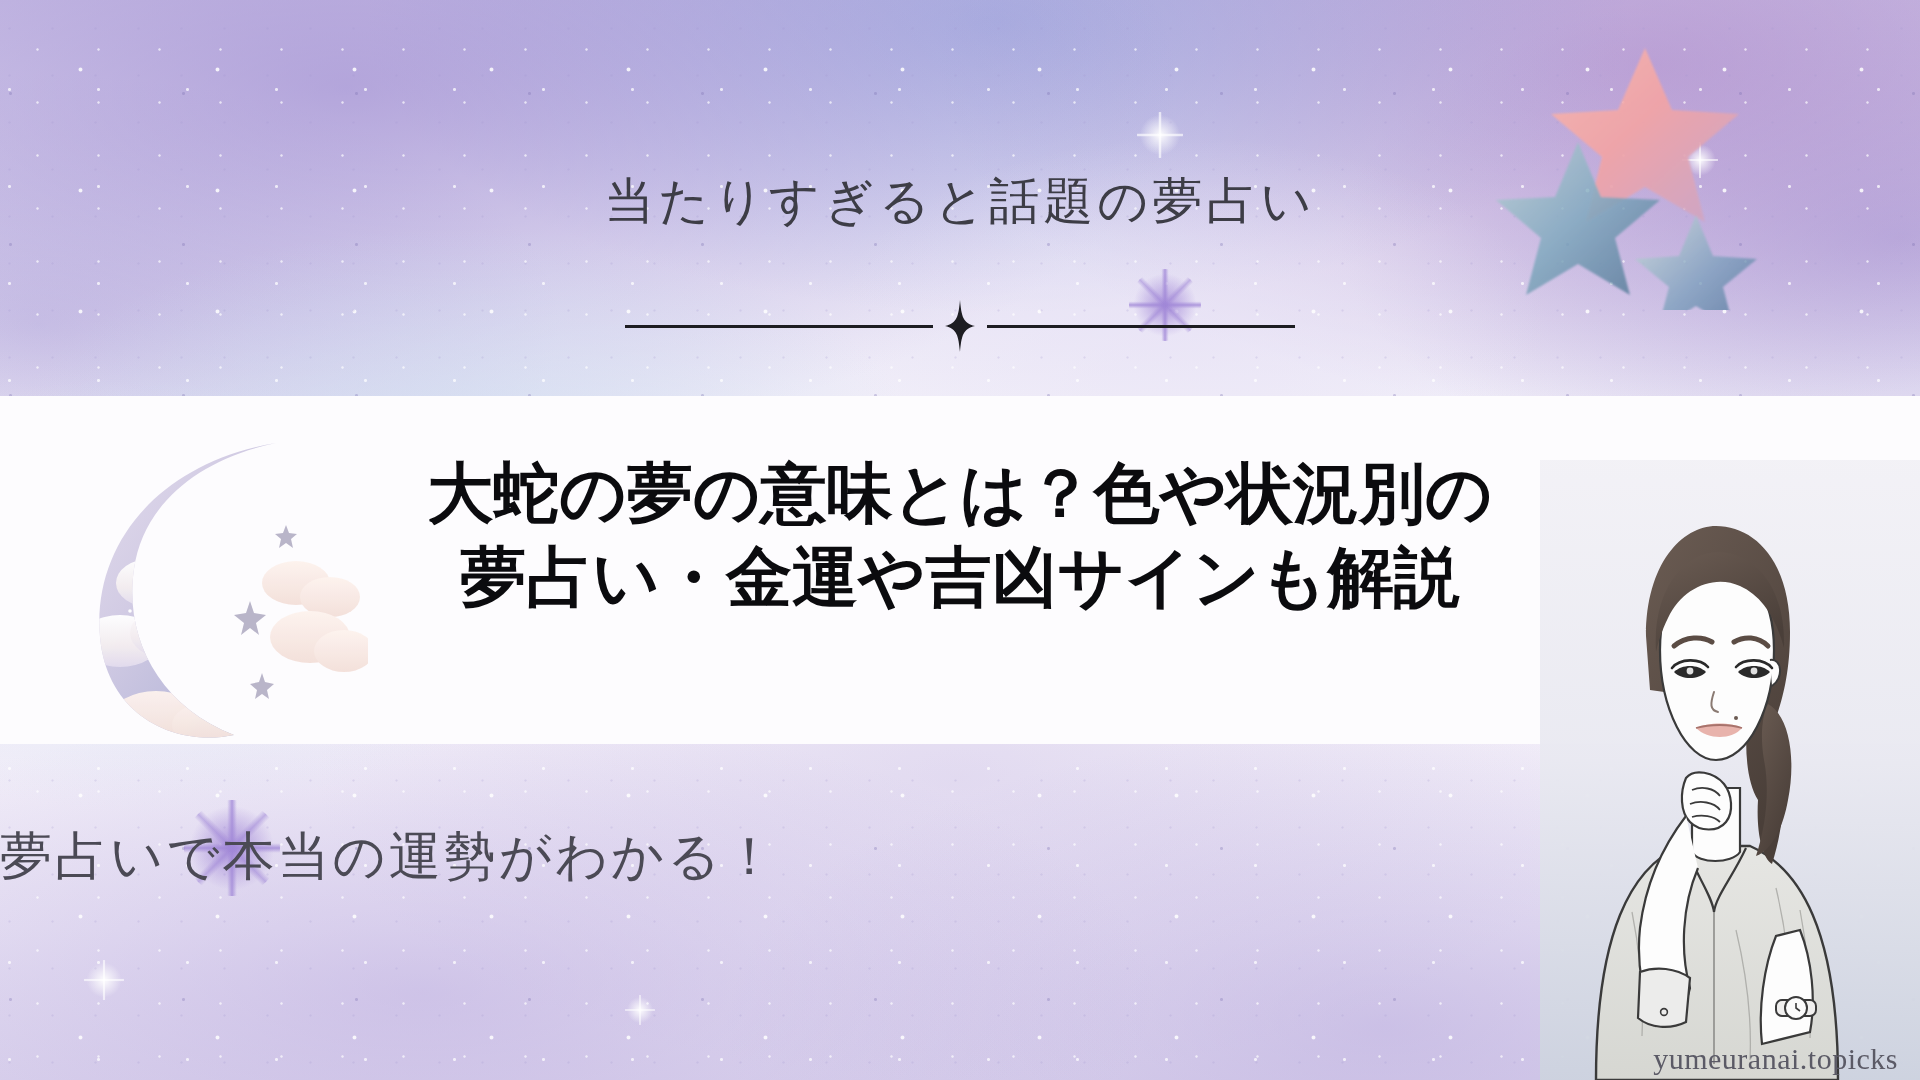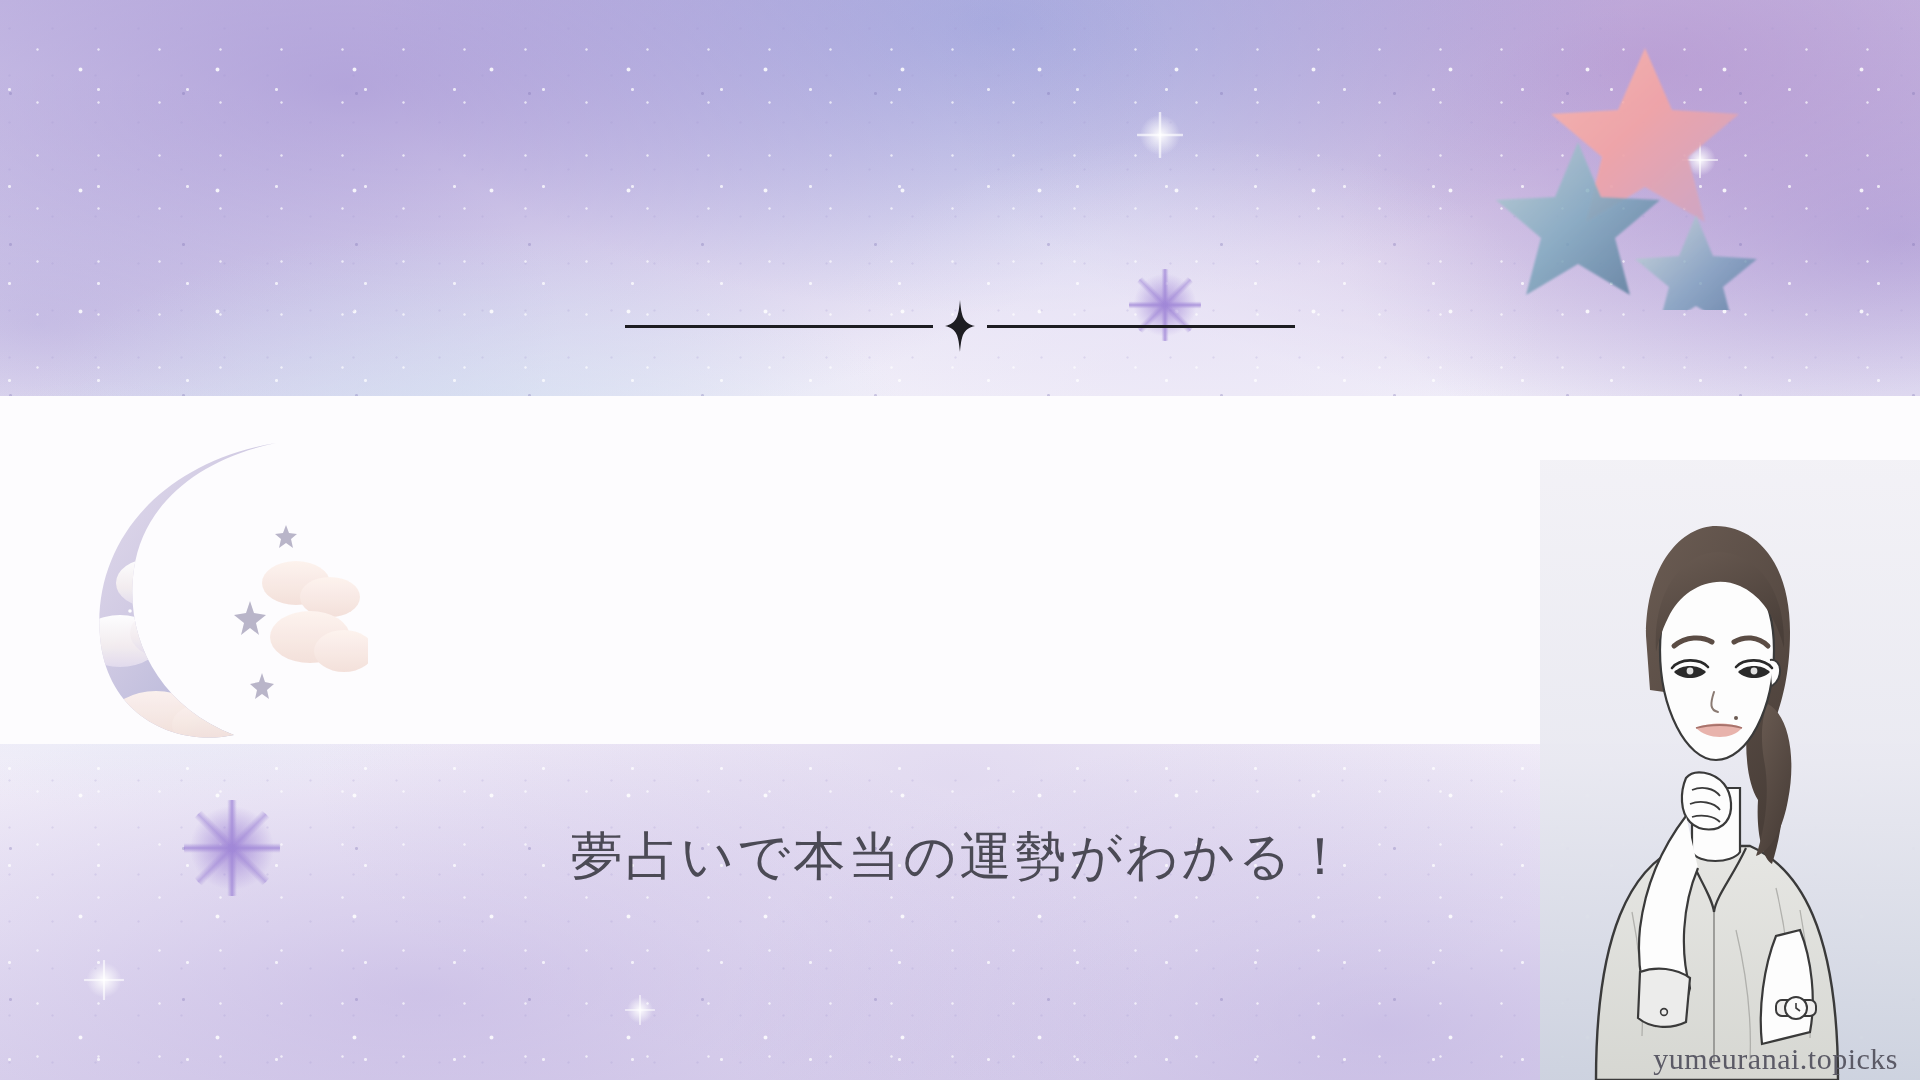--- a/index.html
+++ b/index.html
@@ -185,21 +185,21 @@
     letter-spacing: 0px;
   }
   .title .line { display: block; white-space: nowrap; }
 
   
   .subtitle {
     position: absolute;
     left: 0;
     right: 0;
     top: 822px;
-    text-align: center;
+    text-align: left;
     font-family: "Liberation Serif", serif;
     font-size: 52px;
     letter-spacing: 3px;
     color: #4b4a55;
     white-space: nowrap;
   }
 
   
   .person {
     position: absolute;
@@ -326,29 +326,34 @@
       </g>
 
       <g fill="#a9a4bd" opacity="0.8">
         <polygon points="212,196 216,208 228,210 218,218 221,230 212,223 203,230 206,218 196,210 208,208"></polygon>
         <polygon points="224,268 227,277 236,279 229,285 231,294 224,289 217,294 219,285 212,279 221,277"></polygon>
         <polygon points="248,120 251,128 259,129 253,134 255,143 248,138 241,143 243,134 237,129 245,128"></polygon>
       </g>
     </svg>
   </div>
 
+  <div class="eyebrow">当たりすぎると話題の夢占い</div>
 
   <div class="divider">
     <span class="rule"></span>
     <svg class="sparkle" viewBox="0 0 30 52" aria-hidden="true">
       <path d="M15,0 C16.4,16 18,23.4 30,26 C18,28.6 16.4,36 15,52 C13.6,36 12,28.6 0,26 C12,23.4 13.6,16 15,0 Z" fill="#1d1d22"></path>
     </svg>
     <span class="rule"></span>
   </div>
 
+  <div class="title">
+    <span class="line">大蛇の夢の意味とは？色や状況別の</span>
+    <span class="line">夢占い・金運や吉凶サインも解説</span>
+  </div>
 
   <div class="subtitle">夢占いで本当の運勢がわかる！</div>
 
   <div class="person">
     <svg viewBox="0 0 420 620" width="420" height="620" aria-hidden="true">
       <defs>
         <linearGradient id="gBackdrop" x1="0" y1="0" x2="0" y2="1">
           <stop offset="0%" stop-color="#f2f1f6"></stop>
           <stop offset="48%" stop-color="#e9e9f1"></stop>
           <stop offset="100%" stop-color="#cdd3df"></stop>

